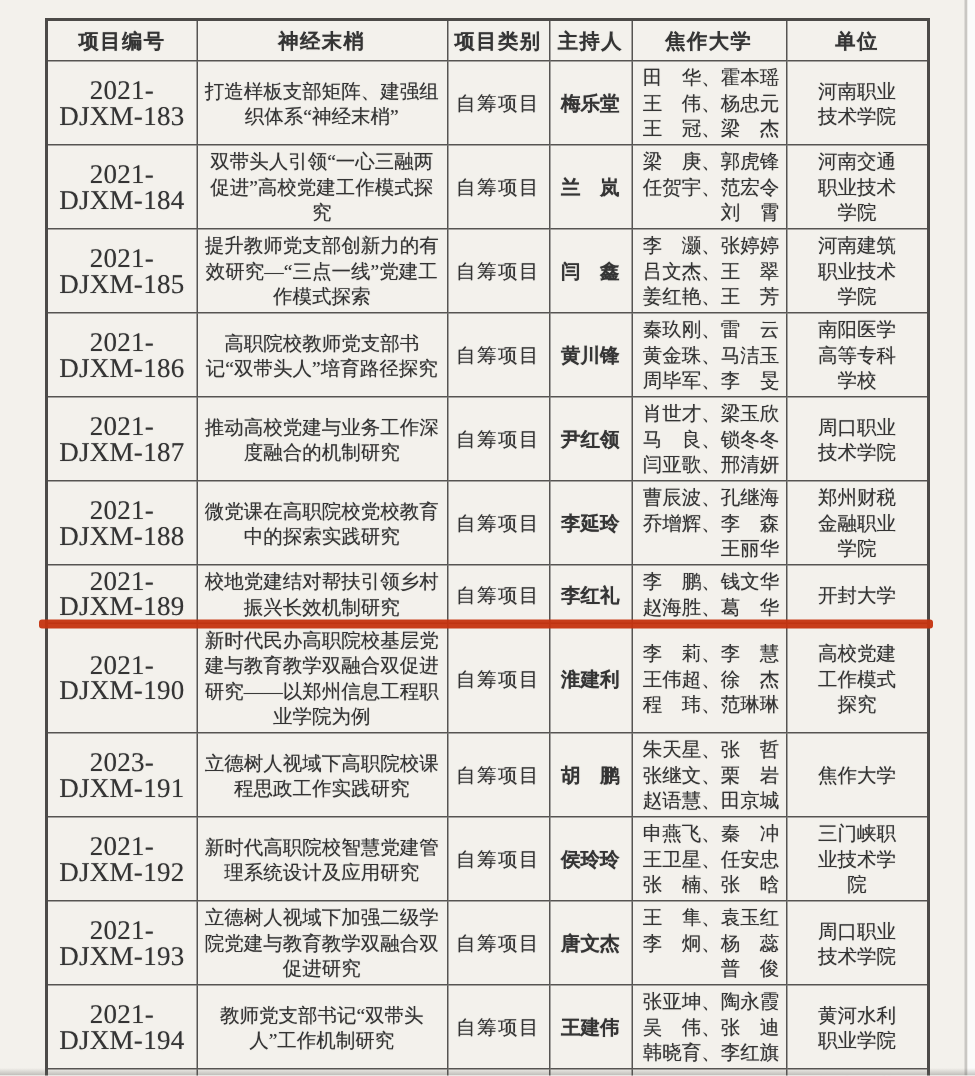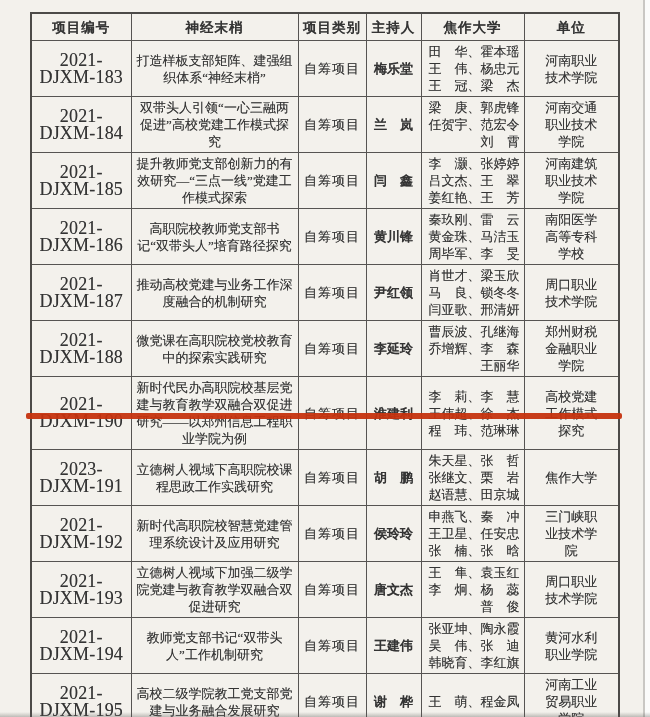--- a/index.html
+++ b/index.html
@@ -140,20 +140,31 @@
     <td class="c-cat">自筹项目</td>
     <td class="c-leader">李延玲</td>
     <td class="c-members">
             <div class="member-line">曹辰波、孔继海</div>
             <div class="member-line">乔增辉、李　森</div>
             <div class="member-line">王丽华</div>
           </td>
     <td class="c-unit">郑州财税金融职业学院</td>
   </tr>
         <tr>
+    <td class="c-id">2021-DJXM-189</td>
+    <td class="c-title">校地党建结对帮扶引领乡村振兴长效机制研究</td>
+    <td class="c-cat">自筹项目</td>
+    <td class="c-leader">李红礼</td>
+    <td class="c-members">
+            <div class="member-line">李　鹏、钱文华</div>
+            <div class="member-line">赵海胜、葛　华</div>
+          </td>
+    <td class="c-unit">开封大学</td>
+  </tr>
+        <tr>
     <td class="c-id">2021-DJXM-190</td>
     <td class="c-title">新时代民办高职院校基层党建与教育教学双融合双促进研究——以郑州信息工程职业学院为例</td>
     <td class="c-cat">自筹项目</td>
     <td class="c-leader">淮建利</td>
     <td class="c-members">
             <div class="member-line">李　莉、李　慧</div>
             <div class="member-line">王伟超、徐　杰</div>
             <div class="member-line">程　玮、范琳琳</div>
           </td>
     <td class="c-unit">高校党建工作模式探究</td>

